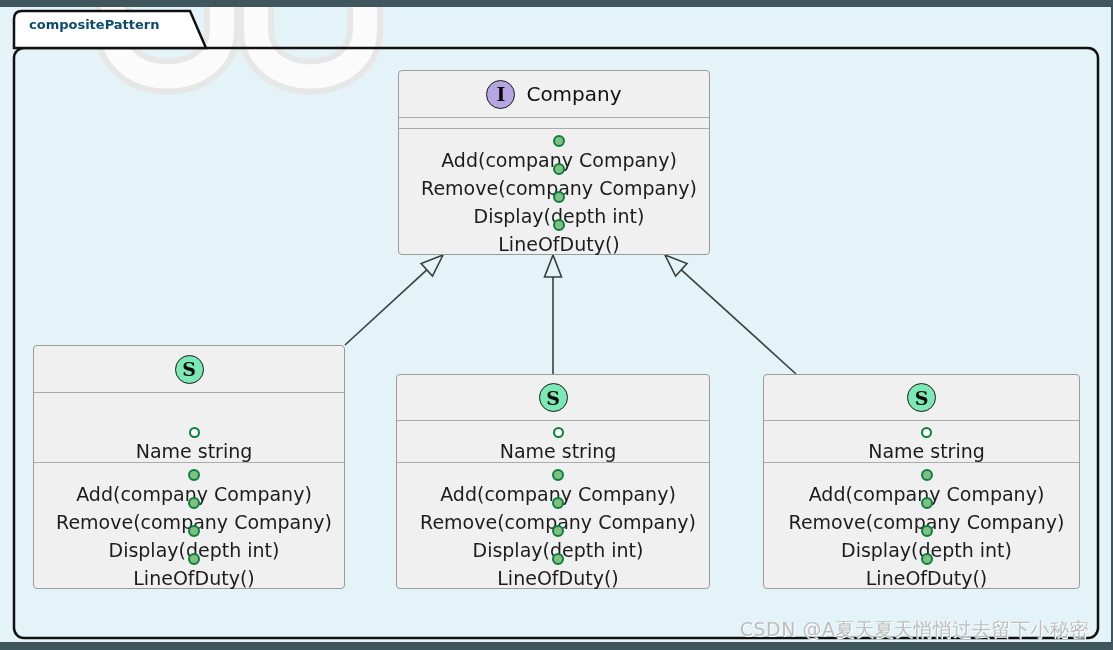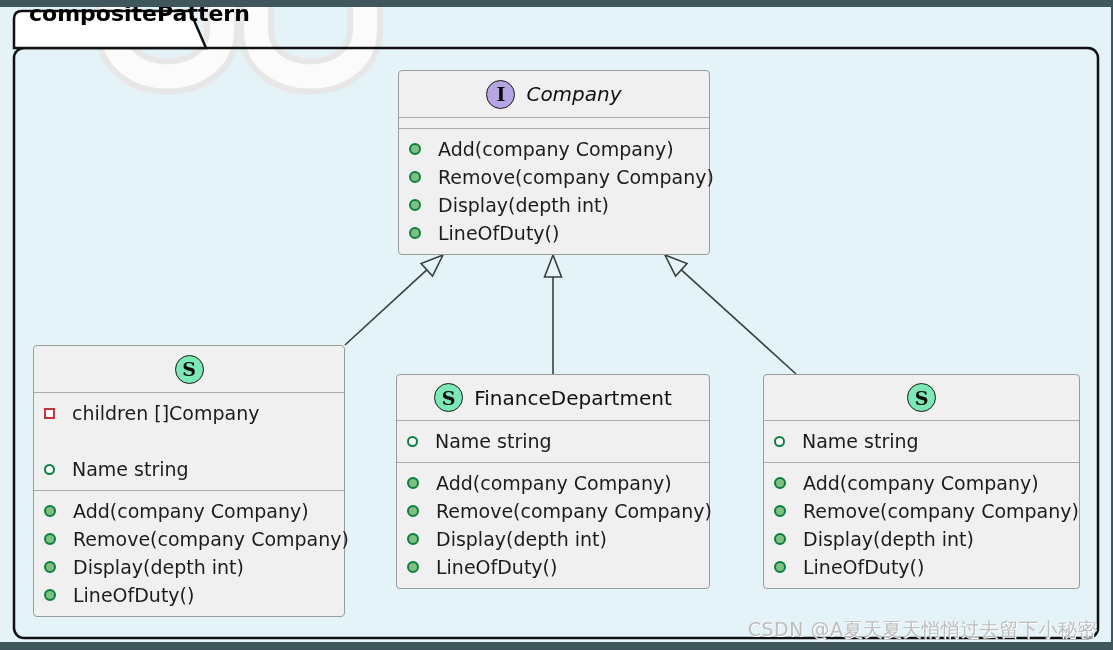--- a/index.html
+++ b/index.html
@@ -10,22 +10,22 @@
     color:#151515;
   }
   .bar{position:absolute;background:#3e565c;}
   .bar-top{left:0;top:0;width:1113px;height:7px;}
   .bar-bottom{left:0;top:642px;width:1113px;height:8px;}
   .bar-right{left:1111px;top:0;width:2px;height:650px;}
 
   .overlay-svg{position:absolute;left:0;top:0;width:1113px;height:650px;}
 
   .frame-title{
-    position:absolute;left:29px;top:1px;
-    font-size:22px;font-weight:bold;color:#000000;
+    position:absolute;left:29px;top:17px;
+    font-size:13px;font-weight:bold;color:#0c4a6e;
   }
 
   .uml-box{
     position:absolute;
     background:#f0f0f0;
     border:1.5px solid #9b9b9b;
     border-radius:4px;
     box-sizing:border-box;
   }
   .uml-header{
@@ -37,47 +37,47 @@
     width:29px;height:29px;border-radius:50%;
     border:1.5px solid #1a1a1a;
     display:flex;align-items:center;justify-content:center;
     font-family:"DejaVu Serif","Liberation Serif",serif;
     font-weight:bold;font-size:19px;color:#0a0a0a;
     box-sizing:border-box;flex:0 0 auto;
   }
   .icon-interface{background:#b5a5e3;}
   .icon-class{background:#7ce8b5;}
   .uml-name{font-size:20px;color:#111;}
-  .uml-name.italic{font-style:italic;}
+  .uml-name.italic{}
 
   .uml-fields,.uml-methods{border-top:1.5px solid #ababab;padding:6px 0 7px 0;}
   .uml-fields.empty{height:10px;padding:0;}
 
   .member{
-    display:flex;align-items:center;gap:17px;
-    height:28px;padding-left:10px;
+    display:flex;align-items:center;gap:2px;
+    height:28px;padding-left:10px;flex-direction:column;
   }
   .member.spacer{visibility:hidden;}
   .member-text{font-size:19px;color:#1c1c1c;white-space:nowrap;}
 
   .b-method{
     width:8px;height:8px;border-radius:50%;flex:0 0 auto;
     background:#7fbf7f;border:2px solid #0b7e41;
   }
   .b-field-circle{
     width:7px;height:7px;border-radius:50%;flex:0 0 auto;
     background:#fdfdfd;border:2px solid #0b7e41;
   }
   .b-field-square{
     width:7px;height:7px;flex:0 0 auto;
     background:#fdfdfd;border:2px solid #c8333a;
   }
 
   .watermark-text{
-    position:absolute;right:16px;top:617px;
+    position:absolute;right:24px;top:617px;
     font-size:19px;color:#bdbdbd;
     text-shadow:1px 1px 0 #ffffff;
     letter-spacing:.5px;white-space:nowrap;
   }
 </style>
 </head>
 <body>
 
 <svg class="overlay-svg" viewBox="0 0 1113 650">
 
@@ -134,24 +134,20 @@
       <span class="member-text">LineOfDuty()</span>
     </div>
   </div>
 </div>
 
 <div class="uml-box" style="left:33px;top:345px;width:312px;">
   <div class="uml-header hdr-46">
     <span class="circle-icon icon-class">S</span>
   </div>
   <div class="uml-fields">
-    <div class="member">
-      <span class="b-field-square"></span>
-      <span class="member-text">children []Company</span>
-    </div>
     <div class="member spacer"></div>
     <div class="member">
       <span class="b-field-circle"></span>
       <span class="member-text">Name string</span>
     </div>
   </div>
   <div class="uml-methods">
     <div class="member">
       <span class="b-method"></span>
       <span class="member-text">Add(company Company)</span>
@@ -167,21 +163,20 @@
     <div class="member">
       <span class="b-method"></span>
       <span class="member-text">LineOfDuty()</span>
     </div>
   </div>
 </div>
 
 <div class="uml-box" style="left:396px;top:374px;width:314px;">
   <div class="uml-header hdr-45">
     <span class="circle-icon icon-class">S</span>
-    <span class="uml-name">FinanceDepartment</span>
   </div>
   <div class="uml-fields">
     <div class="member">
       <span class="b-field-circle"></span>
       <span class="member-text">Name string</span>
     </div>
   </div>
   <div class="uml-methods">
     <div class="member">
       <span class="b-method"></span>

